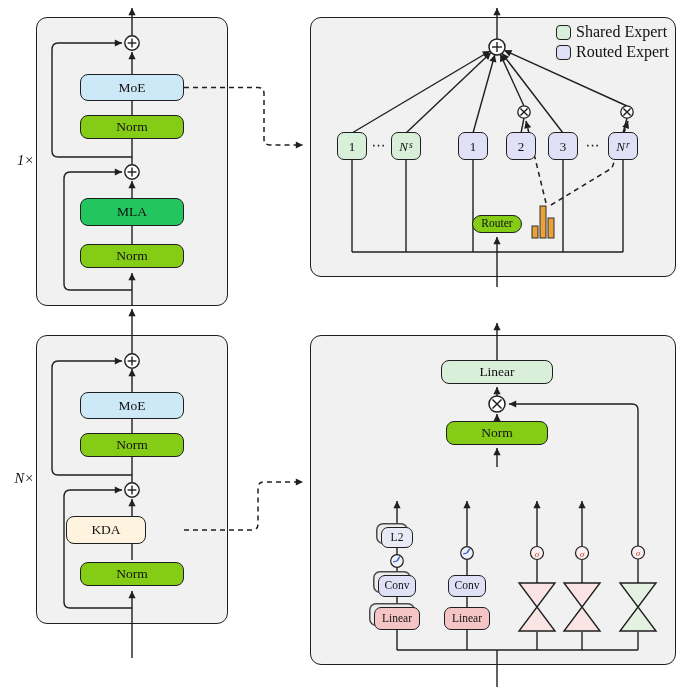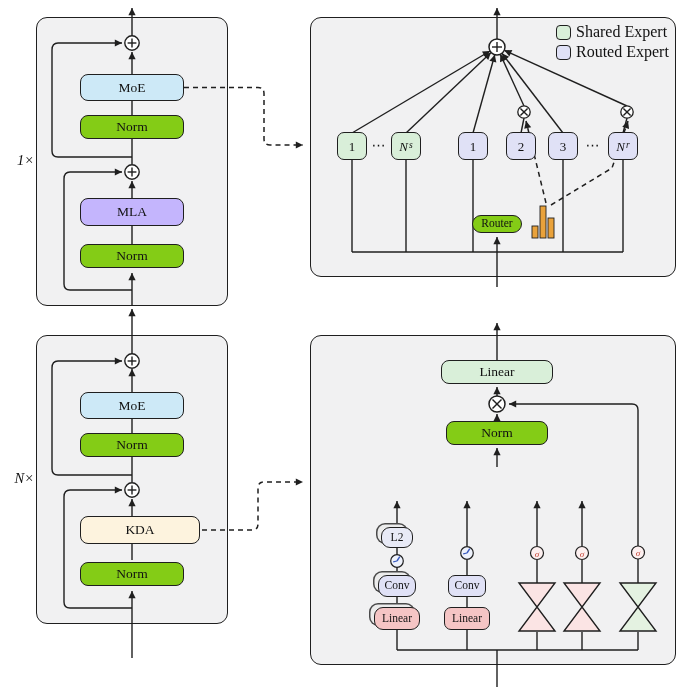--- a/index.html
+++ b/index.html
@@ -4,30 +4,30 @@
 <style>
   * { margin:0; padding:0; box-sizing:border-box; }
   body { background:#ffffff; font-family:"Liberation Serif","DejaVu Serif",serif; color:#111; }
   .stage { position:relative; width:689px; height:690px; background:#fff; overflow:hidden; }
   .module { position:absolute; background:#f1f1f2; border:1.6px solid #1f1f1f; border-radius:11px; z-index:1; }
   .svg-layer { position:absolute; left:0; top:0; z-index:2; }
   .node { position:absolute; z-index:3; display:flex; align-items:center; justify-content:center;
           border:1.5px solid #1f1f1f; border-radius:8px; font-size:13.5px; background:#fff; line-height:1; }
   .c-moe  { background:#cde9f7; }
   .c-norm { background:#84cc16; }
-  .c-mla  { background:#c4b5fd; }
+  .c-mla  { background:#22c55e; }
   .c-kda  { background:#fdf3de; }
   .c-green{ background:#d9efd9; }
   .c-lav  { background:#e0e1f6; }
   .c-pink { background:#f5c5c5; }
   .c-l2   { background:#e8eaf6; }
   .expert { border-radius:7px; font-size:13px; border-width:1.4px; }
   .router { font-size:11.5px; border-radius:9px; border-width:1.3px; }
   .small-node { font-size:11.5px; border-radius:7px; border-width:1.3px; }
-  .stacked { box-shadow:-5px -4px 0 -1.5px #ececec, -5px -4px 0 0 #4a4a4a;border-radius:9px; }
+  .stacked { box-shadow:-5px -4px 0 -1.5px #ececec, -5px -4px 0 0 #4a4a4a; }
   .dots { position:absolute; z-index:3; font-size:14px; text-align:center; letter-spacing:1px; line-height:18px; }
   .legend-swatch { position:absolute; z-index:3; width:15px; height:15px; border:1.3px solid #1f1f1f; border-radius:4px; }
   .legend-label { position:absolute; z-index:3; font-size:16px; line-height:18px; }
   .repeat-label { position:absolute; z-index:3; font-size:14.5px; font-style:italic; text-align:right; }
   .mi { font-style:italic; }
   sub.msub { font-style:italic; font-size:9.5px; margin-left:1px; }
   .ln   { stroke:#1f1f1f; stroke-width:1.4; fill:none; }
   .dash { stroke:#1f1f1f; stroke-width:1.5; fill:none; stroke-dasharray:5 4; }
   .svg-layer text { font-family:"Liberation Serif","DejaVu Serif",serif; }
 </style>
@@ -195,21 +195,21 @@
   <div class="repeat-label" style="left:6px;top:152px;width:28px">1×</div>
   <div class="repeat-label" style="left:2px;top:470px;width:32px">N×</div>
 
   <div class="node c-moe" style="left:80px;top:74px;width:104px;height:27px">MoE</div>
   <div class="node c-norm" style="left:80px;top:115px;width:104px;height:24px">Norm</div>
   <div class="node c-mla" style="left:80px;top:198px;width:104px;height:28px">MLA</div>
   <div class="node c-norm" style="left:80px;top:244px;width:104px;height:24px">Norm</div>
 
   <div class="node c-moe" style="left:80px;top:392px;width:104px;height:27px">MoE</div>
   <div class="node c-norm" style="left:80px;top:433px;width:104px;height:24px">Norm</div>
-  <div class="node c-kda" style="left:80px;top:516px;width:120px;height:28px">KDA</div>
+  <div class="node c-kda" style="left:66px;top:516px;width:80px;height:28px">KDA</div>
   <div class="node c-norm" style="left:80px;top:562px;width:104px;height:24px">Norm</div>
 
   <div class="legend-swatch c-green" style="left:556px;top:25px"></div>
   <div class="legend-label" style="left:576px;top:23px">Shared Expert</div>
   <div class="legend-swatch c-lav" style="left:556px;top:45px"></div>
   <div class="legend-label" style="left:576px;top:43px">Routed Expert</div>
 
   <div class="node expert c-green" style="left:337px;top:132px;width:30px;height:28px">1</div>
   <div class="dots" style="left:369px;top:137px;width:20px">⋯</div>
   <div class="node expert c-green" style="left:391px;top:132px;width:30px;height:28px">

